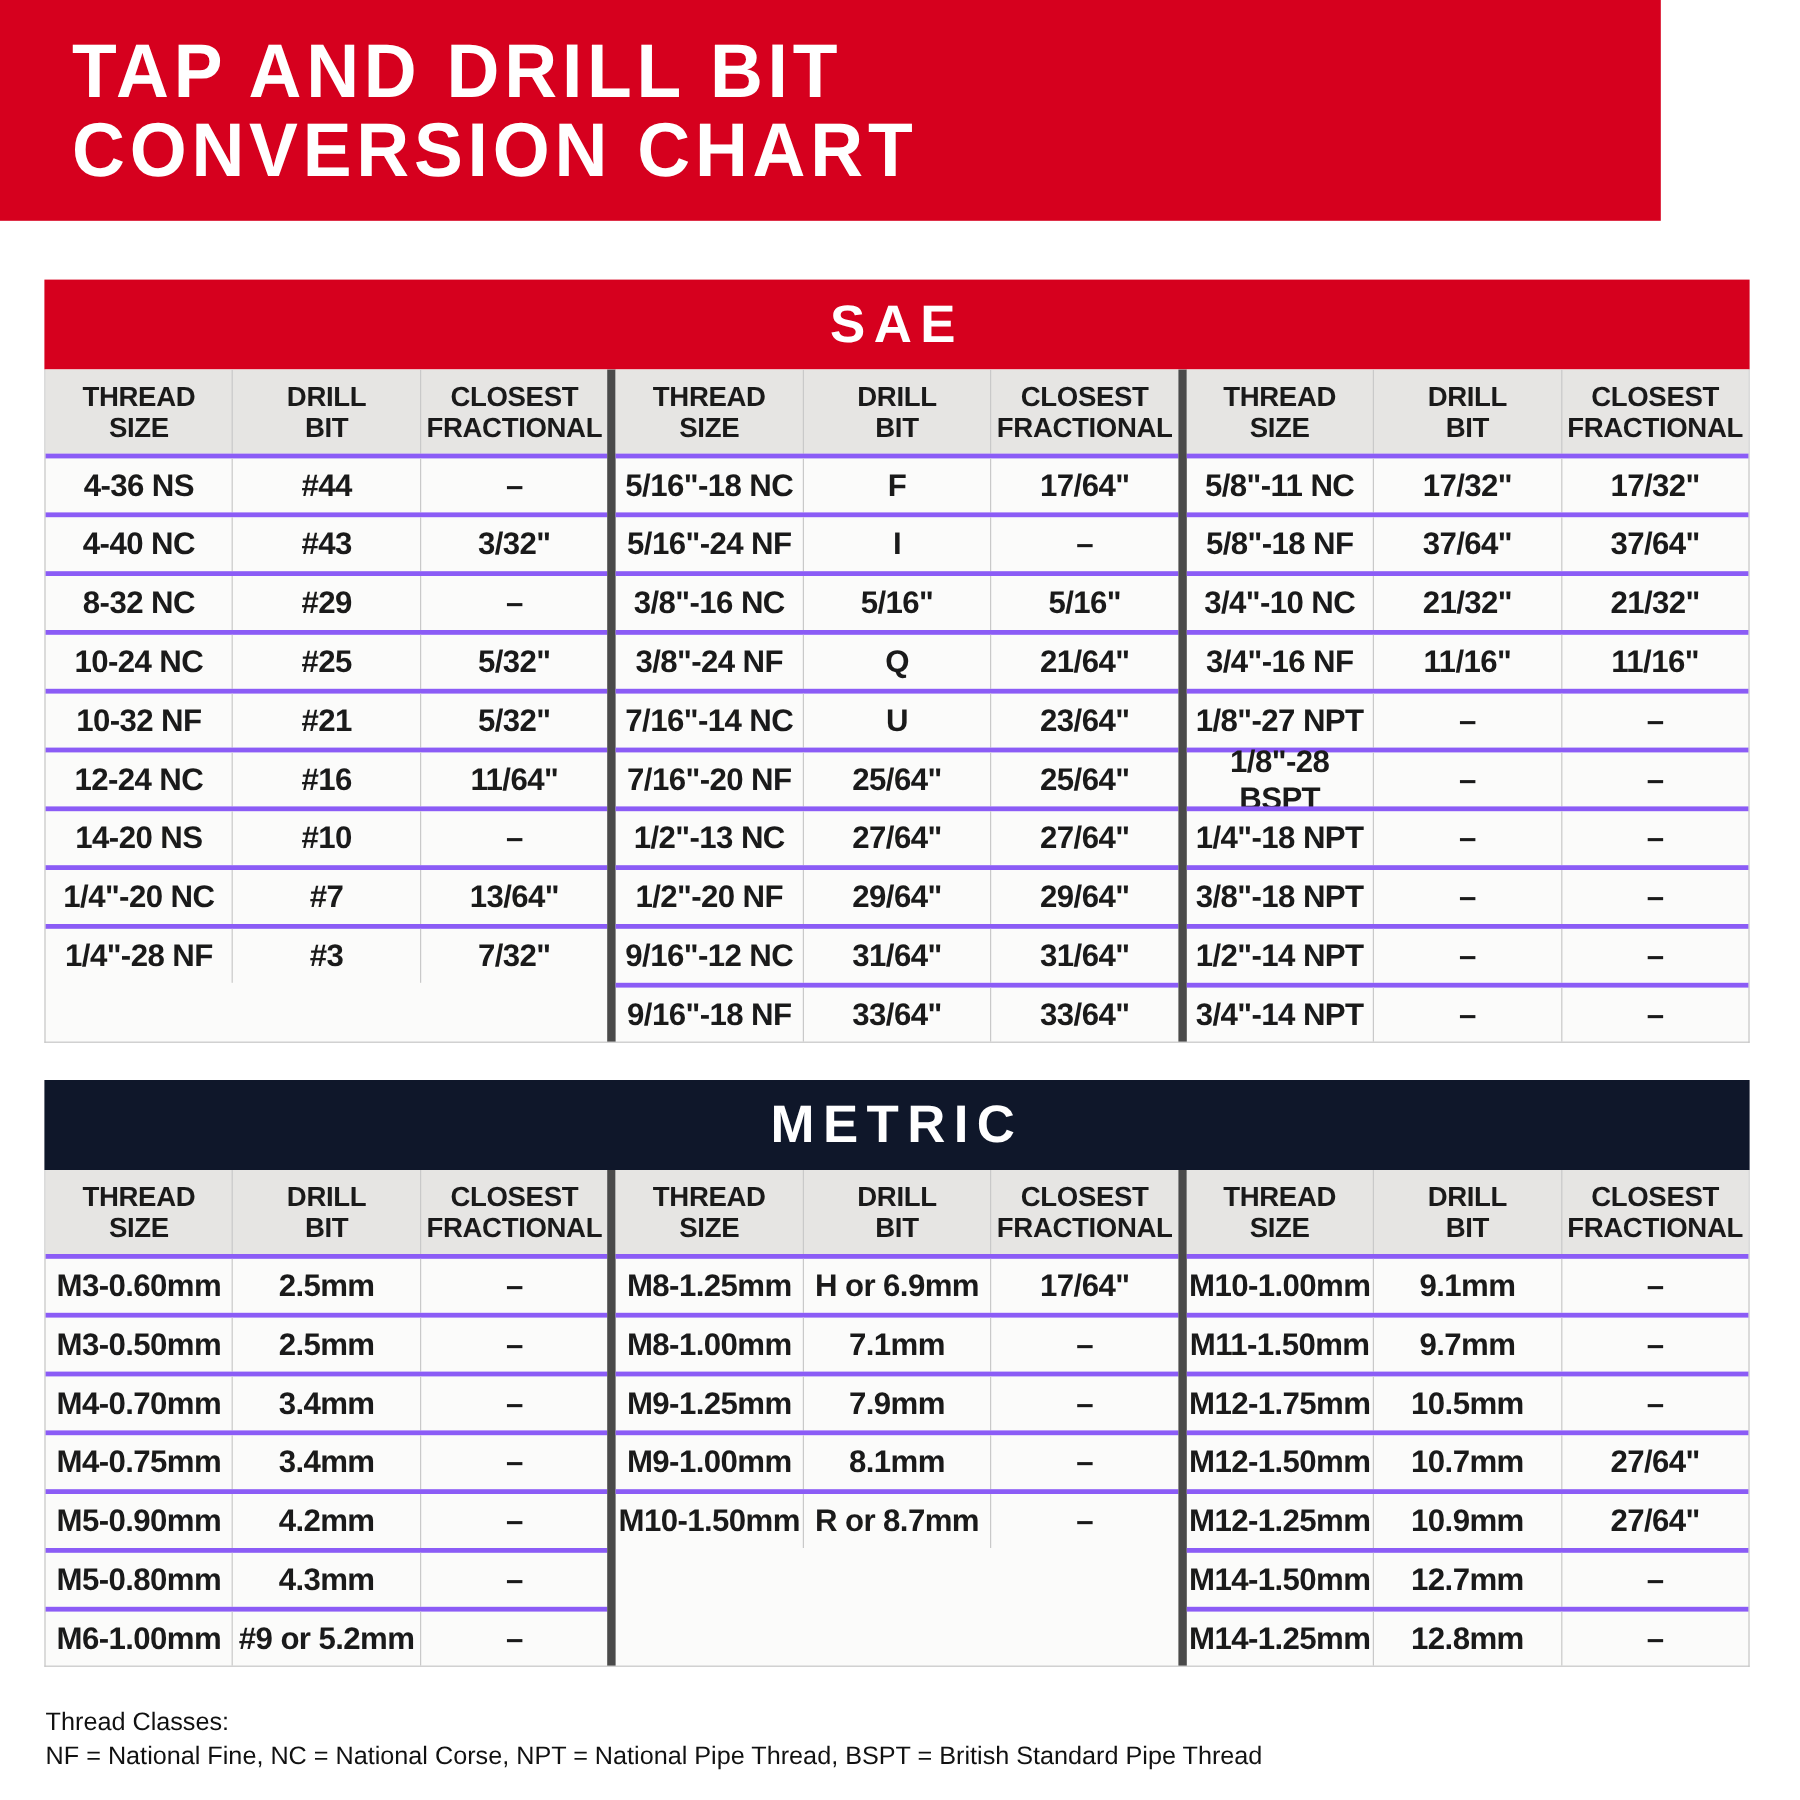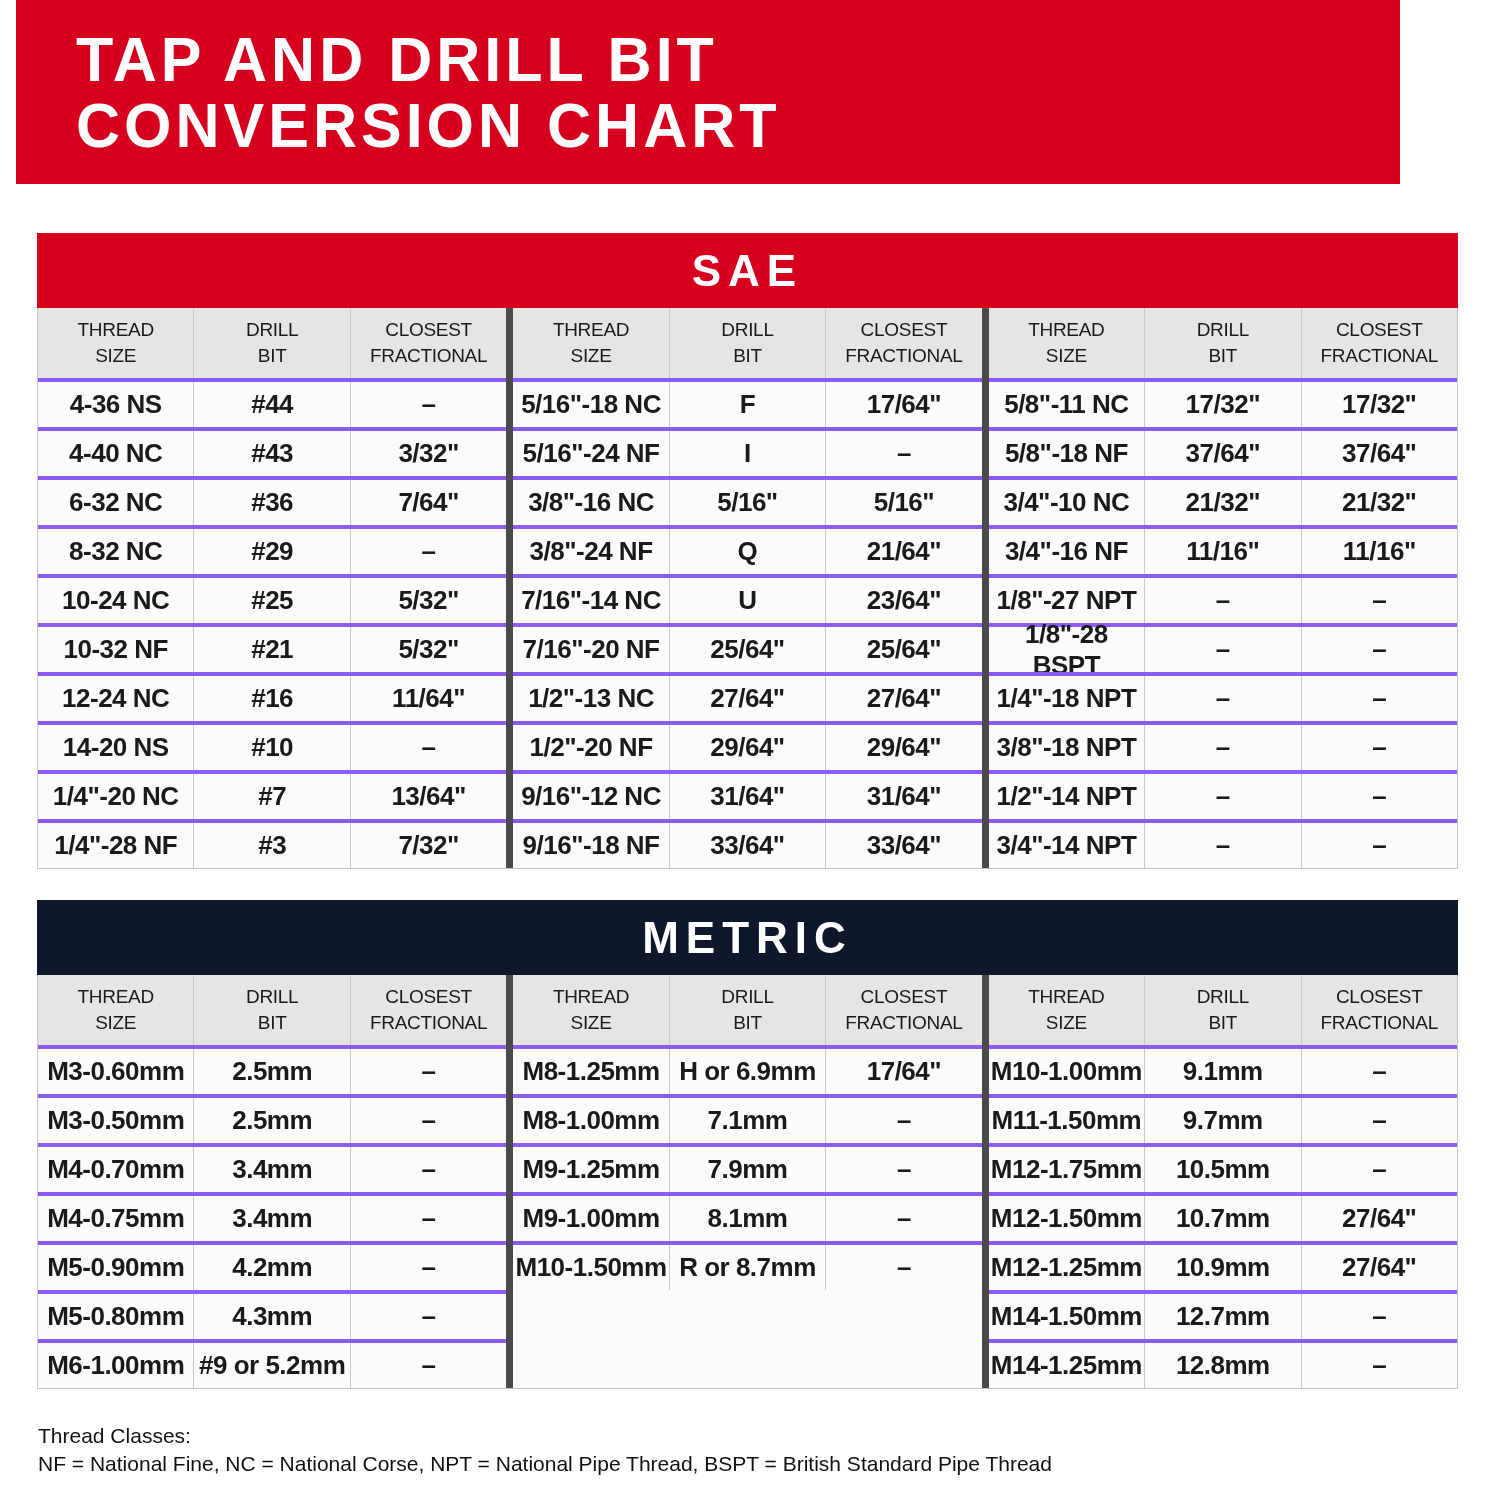--- a/index.html
+++ b/index.html
@@ -13,21 +13,20 @@
     color: #1a1a1a;
     overflow: hidden;
   }
 
   
   .banner {
     position: absolute;
     left: 0; top: 0;
     width: 1384px; height: 184px;
     background: #d6001e;
-    margin-left: 16px;
   }
   .banner-text {
     padding: 26px 0 0 60px;
     font-size: 61px;
     font-weight: bold;
     line-height: 63px;
     letter-spacing: 4px;
     color: #ffffff;
     transform: scaleY(1.04);
     transform-origin: top left;
@@ -68,22 +67,22 @@
   .cell {
     flex: 1 1 0;
     display: flex;
     align-items: center;
     justify-content: center;
     text-align: center;
   }
   .cell + .cell { border-left: 1px solid #c9c9c9; }
 
   .header-cell {
-    font-size: 19px;
-    font-weight: normal;
+    font-size: 23px;
+    font-weight: bold;
     line-height: 26px;
     white-space: pre-line;
     letter-spacing: -0.3px;
   }
   .data-cell {
     font-size: 26px;
     font-weight: bold;
     letter-spacing: -0.5px;
   }
 
@@ -127,25 +126,20 @@
             <div class="cell data-cell">4-36 NS</div>
             <div class="cell data-cell">#44</div>
             <div class="cell data-cell">–</div>
           </div>
           <div class="row data-row">
             <div class="cell data-cell">4-40 NC</div>
             <div class="cell data-cell">#43</div>
             <div class="cell data-cell">3/32"</div>
           </div>
           <div class="row data-row">
-            <div class="cell data-cell">6-32 NC</div>
-            <div class="cell data-cell">#36</div>
-            <div class="cell data-cell">7/64"</div>
-          </div>
-          <div class="row data-row">
             <div class="cell data-cell">8-32 NC</div>
             <div class="cell data-cell">#29</div>
             <div class="cell data-cell">–</div>
           </div>
           <div class="row data-row">
             <div class="cell data-cell">10-24 NC</div>
             <div class="cell data-cell">#25</div>
             <div class="cell data-cell">5/32"</div>
           </div>
           <div class="row data-row">

